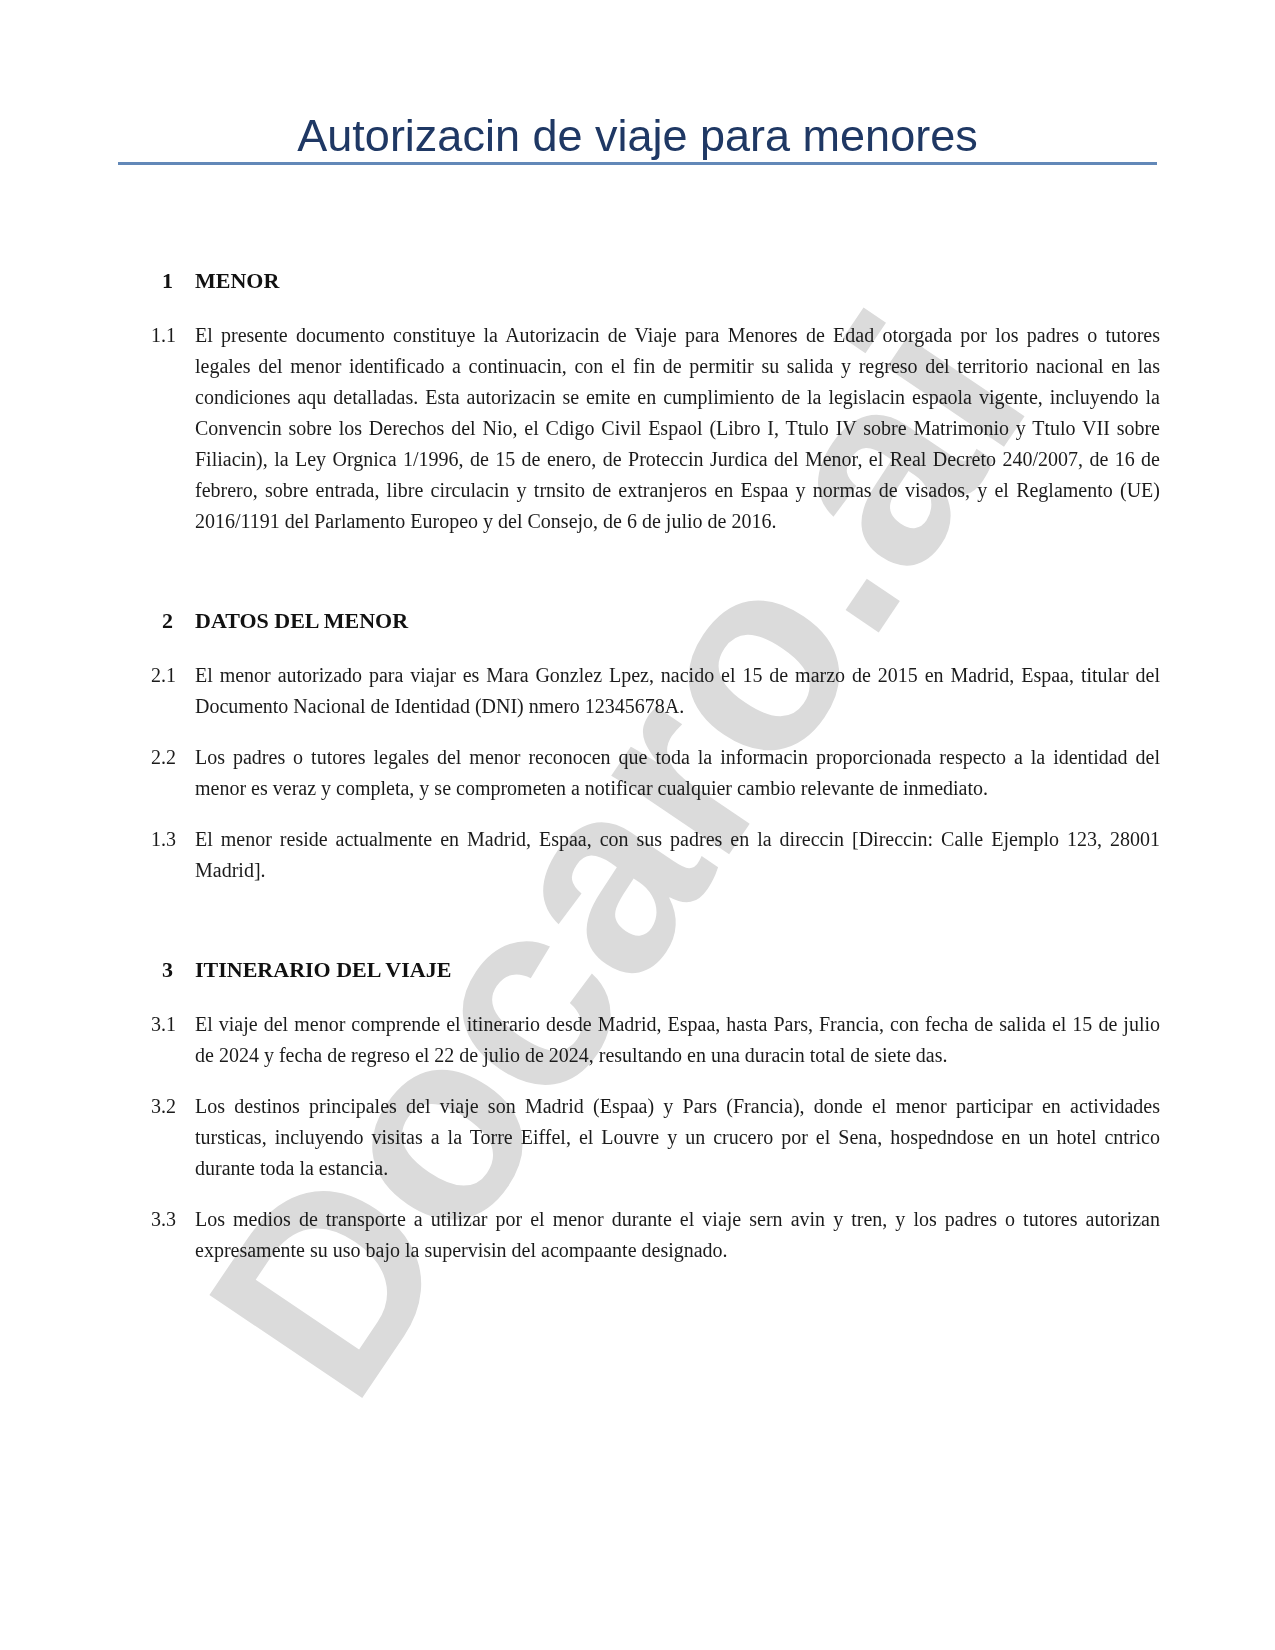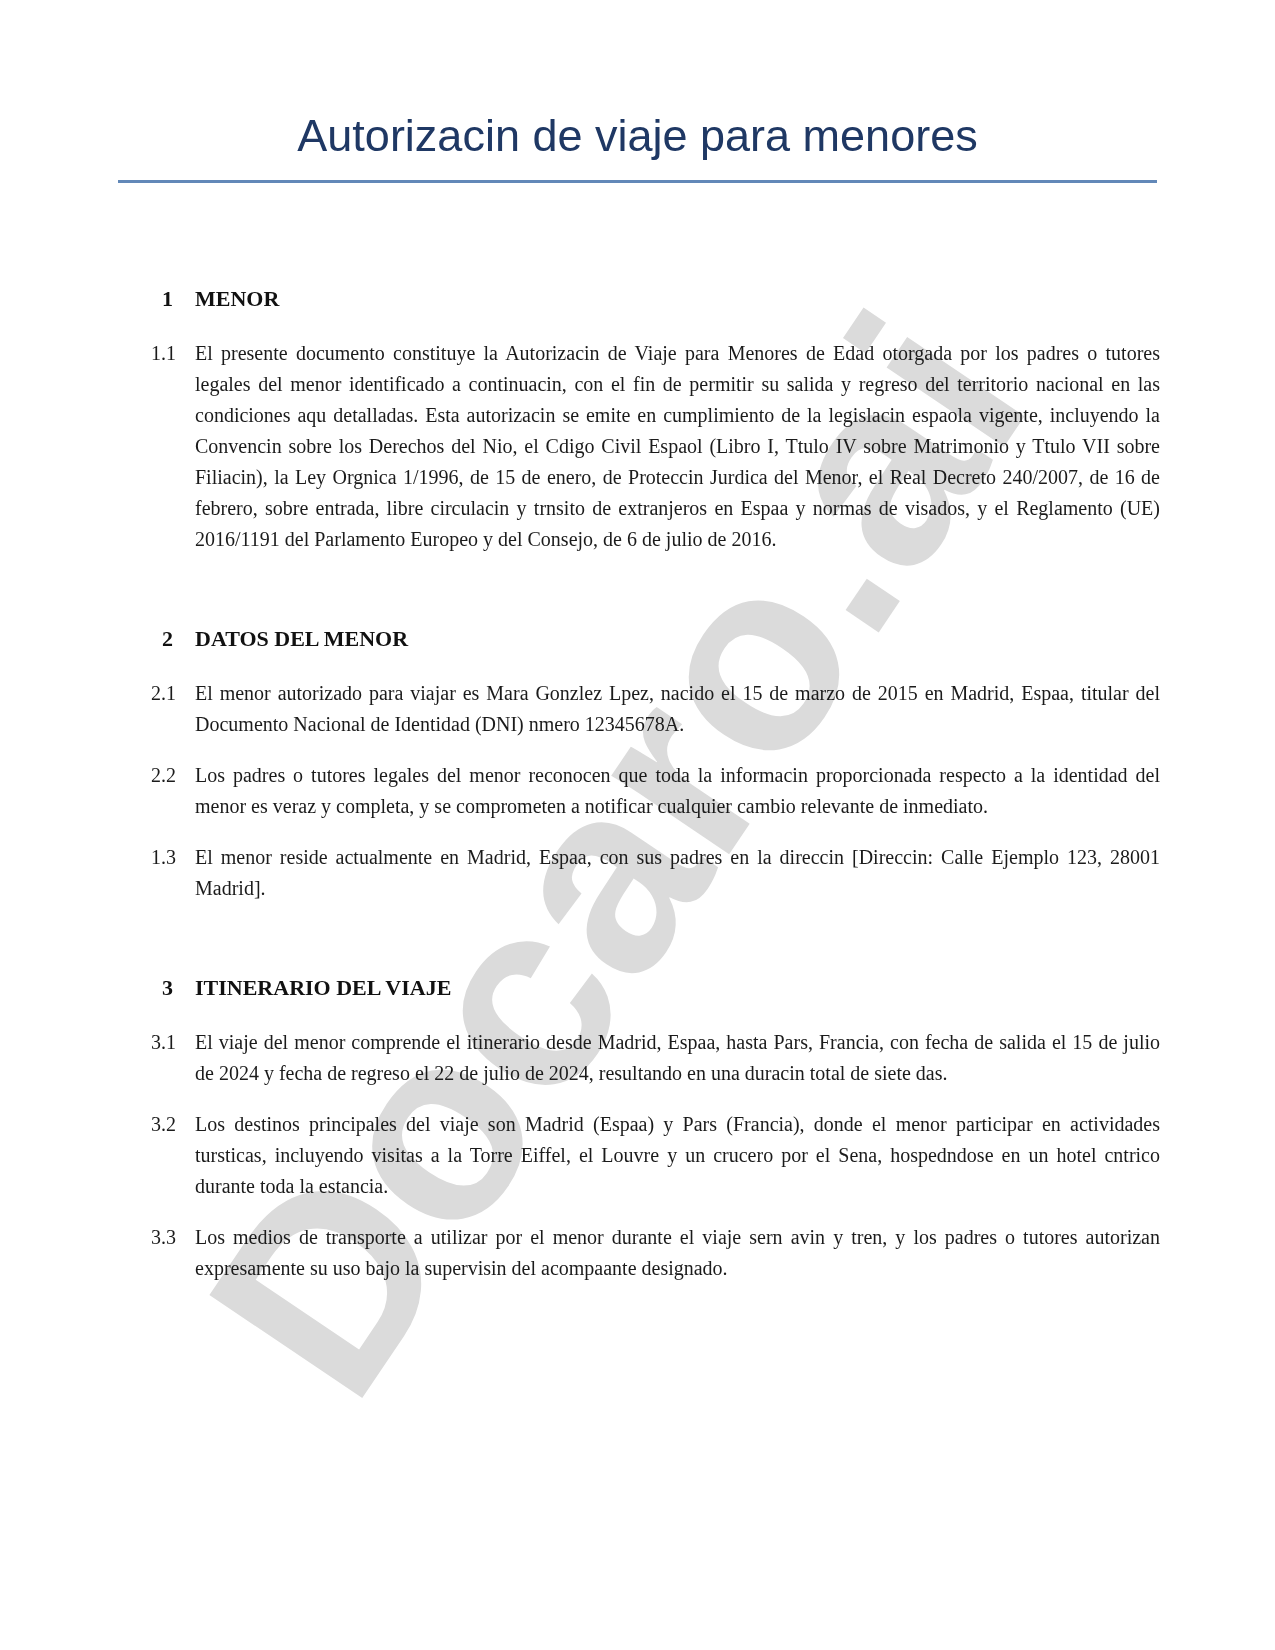--- a/index.html
+++ b/index.html
@@ -21,21 +21,21 @@
     font-weight: 700;
     font-size: 268px;
     color: #dbdbdb;
     white-space: nowrap;
     z-index: 0;
     user-select: none;
   }
   .content { position: relative; z-index: 1; }
   .doc-title {
     margin: 110px 118px 0 118px;
-    padding-bottom: 18px;
+    padding-bottom: 0;
     border-bottom: 3px solid #6288b8;
     text-align: center;
     font-family: "Liberation Sans", sans-serif;
     font-weight: 400;
     font-size: 45px;
     line-height: 1.15;
     color: #1f3864;
   }
   .body-col {
     margin-left: 151px;

